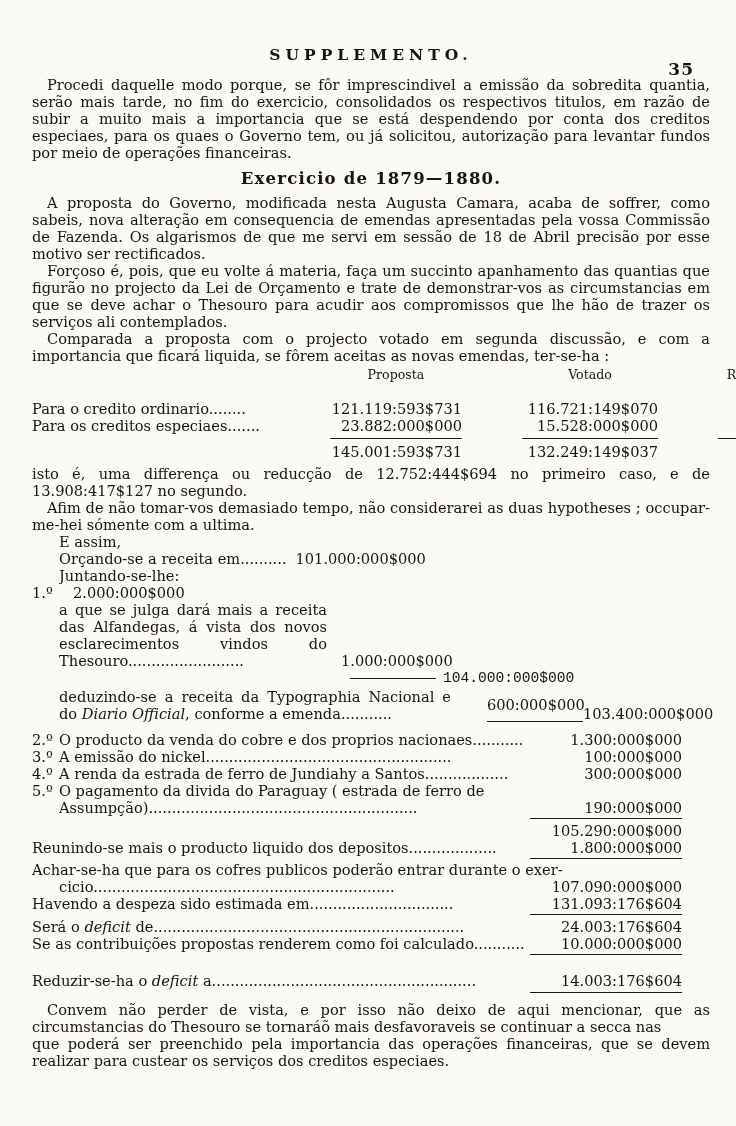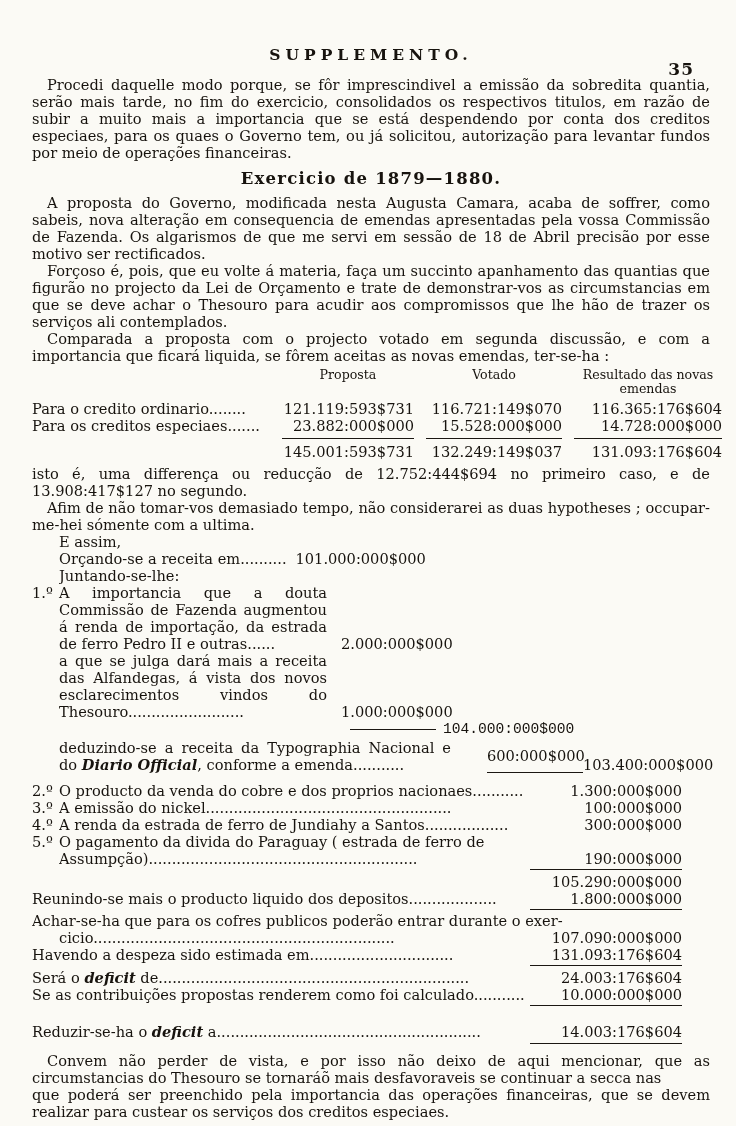--- a/index.html
+++ b/index.html
@@ -19,21 +19,21 @@
   
   .pg-header { position:relative; text-align:center; height:22px; margin-bottom:8px; }
   .pg-title { font-weight:bold; font-size:15.5px; letter-spacing:5px; }
   .pg-num { position:absolute; right:16px; top:15px; font-weight:bold; font-size:17px; letter-spacing:1px; }
   
   .jpara { text-align:justify; }
   .ind { text-indent:15px; }
   .sect { text-align:center; font-weight:bold; font-size:16.5px; letter-spacing:1.2px; margin:9px 0 7px; }
   
   .cmp { margin:4px 0 5px; }
-  .cmp-row { display:flex; align-items:flex-end; }
+  .cmp-row { display:flex; align-items:flex-end;gap:48px; }
   .cmp-label { width:250px; flex:none; white-space:nowrap; overflow:hidden; }
   .c1 { width:132px; flex:none; text-align:right; }
   .c2 { width:136px; flex:none; text-align:right; margin-left:12px; }
   .c3 { width:148px; flex:none; text-align:right; margin-left:12px; }
   .cmp-head { margin-bottom:5px; align-items:flex-start; }
   .hd { text-align:center; font-size:12.6px; line-height:13.5px; }
   .tot { border-top:1.8px solid #1b1712; padding-top:4px; margin-top:4px; }
   
   .ledger { padding-right:28px; }
   .lrow { display:flex; align-items:baseline; }
@@ -50,21 +50,21 @@
   .i1-text { width:268px; flex:none; text-align:justify; white-space:normal; }
   .i1-amt { margin-left:14px; }
   
   .row104 { display:flex; align-items:center; margin-left:318px; height:19px;font-family:Liberation Mono, monospace; }
   .dash104 { width:86px; border-top:1.8px solid #1b1712; margin-right:7px; }
   
   .deduz { display:flex; align-items:flex-end; margin-bottom:9px; }
   .deduz-text { width:392px; flex:none; margin-left:27px; text-align:justify; }
   .amt600 { width:96px; text-align:right; border-bottom:1.8px solid #1b1712; padding-bottom:8px;margin-left:36px; }
   .amtliq { width:128px; text-align:right; }
-  .it { font-style:italic;font-weight:bold; } .sp6 { height:6px; }
+  .it { font-style:italic; } .sp6 { height:6px; }
 </style>
 </head>
 <body>
 
 <div class="page">
 
   <div class="pg-header">
     <span class="pg-title">SUPPLEMENTO.</span>
     <span class="pg-num">35</span>
   </div>
@@ -119,21 +119,20 @@
     </div>
     <div class="lrow">
       <span class="lindent"></span>
       <span class="ltext">Juntando-se-lhe:</span>
     </div>
 
     <div class="i1-row">
       <span class="lnum">1.º</span>
       <div class="i1-col">
         <div class="i1-sub">
-          <p class="i1-text">A importancia que a douta Commissão de Fazenda augmentou á renda de importação, da estrada de ferro Pedro II e outras......</p>
           <span class="i1-amt">2.000:000$000</span>
         </div>
         <div class="i1-sub">
           <p class="i1-text">a que se julga dará mais a receita das Alfandegas, á vista dos novos esclarecimentos vindos do Thesouro.........................</p>
           <span class="i1-amt">1.000:000$000</span>
         </div>
       </div>
     </div>
 
     <div class="row104">

